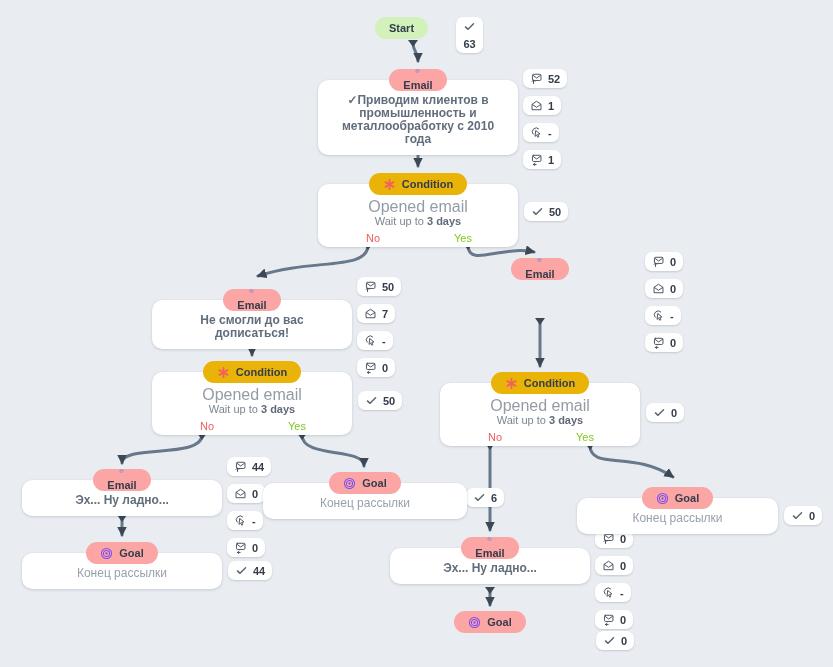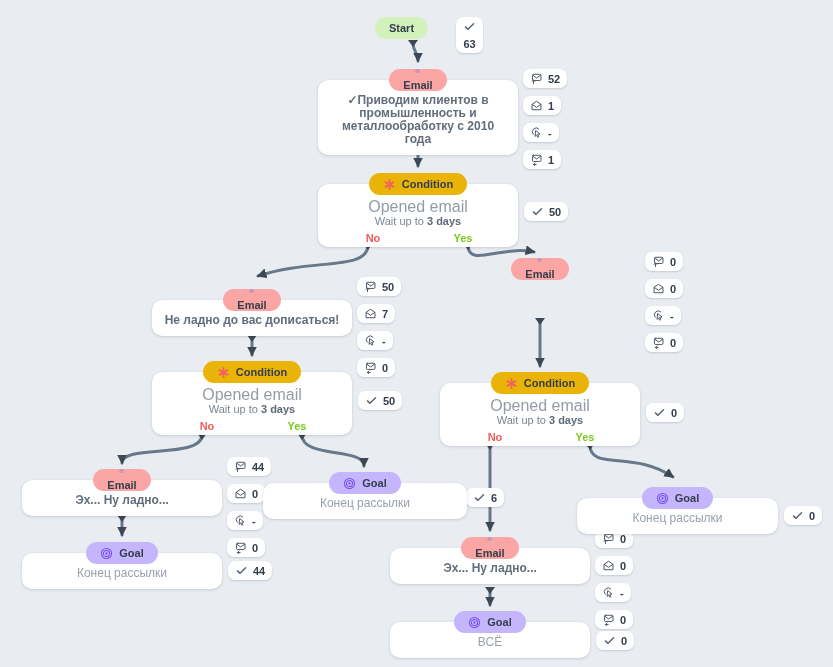--- a/index.html
+++ b/index.html
@@ -7,32 +7,32 @@
   #canvas{position:relative;width:833px;height:667px;background:#e9edf2;overflow:hidden;}
   svg.edges{position:absolute;left:0;top:0;z-index:0;}
   .node{position:absolute;z-index:2;}
   .pill-row{display:flex;justify-content:center;position:relative;z-index:3;}
   .pill{display:inline-flex;align-items:center;gap:6px;height:22px;padding:0 14px;border-radius:12px;
         font-size:11px;font-weight:bold;color:#333d4b;}
   .pill svg{width:13px;height:13px;}
   .pill-start{background:#d3f2bb;}
   .pill-email{background:#fca5a5;flex-direction:column;}
   .pill-cond{background:#eab308;}
-  .pill-goal{background:#c4b5fd;}
+  .pill-goal{background:#fca5a5;}
   .card{position:relative;z-index:1;margin-top:-11px;background:#ffffff;border-radius:10px;
         box-shadow:0 1px 3px rgba(24,39,58,.16), 0 0 1px rgba(24,39,58,.10);
         padding:14px 12px 9px;text-align:center;}
   .title{font-size:12px;font-weight:bold;color:#626d7c;line-height:13px;}
   .goal-title{font-size:12px;font-weight:normal;color:#98a1ac;line-height:13px;}
   .cond-card{padding:15px 10px 2px;}
   .cond-line1{font-size:16px;color:#939ca6;line-height:15px;}
   .cond-line2{font-size:11px;color:#7b8694;line-height:15px;}
   .cond-line2 b{color:#5f6a78;}
   .noyes{display:flex;margin-top:2px;}
-  .noyes span{flex:1;font-size:11px;font-weight:bold;line-height:14px;}
+  .noyes span{flex:1;font-size:11px;font-weight:normal;line-height:14px;}
   .no-label{color:#f25c5c;}
   .yes-label{color:#7fc81c;}
   .badge-col{position:absolute;display:flex;flex-direction:column;gap:8px;z-index:1;}
   .chip{display:flex;align-items:center;gap:5px;width:fit-content;background:#ffffff;border-radius:7px;
         padding:3px 7px;font-size:11px;font-weight:bold;color:#333d4b;
         box-shadow:0 1px 2px rgba(24,39,58,.18);}
   .chip svg{width:13px;height:13px;flex:none;}
   .check-chip{position:absolute;z-index:1;}
 </style>
 </head>
@@ -168,21 +168,21 @@
     <div class="pill-row">
         <span class="pill pill-email">
       <svg viewBox="0 0 16 16">
             <rect x="1.5" y="3" width="13" height="10" rx="2" fill="none" stroke="#3d7ef2" stroke-width="1.4"></rect>
             <path d="M2 4.5L8 9l6-4.5" fill="none" stroke="#3d7ef2" stroke-width="1.4" stroke-linejoin="round"></path>
           </svg>
       <span>Email</span>
     </span>
       </div>
     <div class="card">
-      <div class="title">Не ладно до вас дописаться!</div>
+      <div class="title">Не смогли до вас дописаться!</div>
     </div>
   </div>
   <div class="badge-col" style="left:357px;top:277px;">
     <div class="chip">
       <svg viewBox="0 0 16 16" fill="none" stroke="#49525f" stroke-width="1.2">
           <rect x="3" y="2.8" width="10.5" height="7.6" rx="1.4"></rect>
           <path d="M3.3 3.8L8.2 7.4l5-3.6"></path>
           <path d="M4.3 14.2V9.9M2.6 11.6l1.7-1.7 1.7 1.7" stroke-linecap="round" stroke-linejoin="round"></path>
         </svg>
       <span>50</span>
@@ -479,23 +479,20 @@
     <div class="pill-row">
         <span class="pill pill-goal">
       <svg viewBox="0 0 16 16" fill="none" stroke="#7a4ff0">
             <circle cx="8" cy="8" r="6.2" stroke-width="1.3"></circle>
             <circle cx="8" cy="8" r="3.8" stroke-width="1.3"></circle>
             <circle cx="8" cy="8" r="1.4" fill="#7a4ff0" stroke="none"></circle>
           </svg>
       <span>Goal</span>
     </span>
       </div>
-    <div class="card">
-      <div class="goal-title">ВСЁ</div>
-    </div>
   </div>
   <div class="chip check-chip" style="left:596px;top:631px;">
     <svg viewBox="0 0 16 16">
         <path d="M3 8.5l3.2 3L13 4.5" fill="none" stroke="#5b6673" stroke-width="1.8" stroke-linecap="round" stroke-linejoin="round"></path>
       </svg>
     <span>0</span>
   </div>
 
 </div>
 

